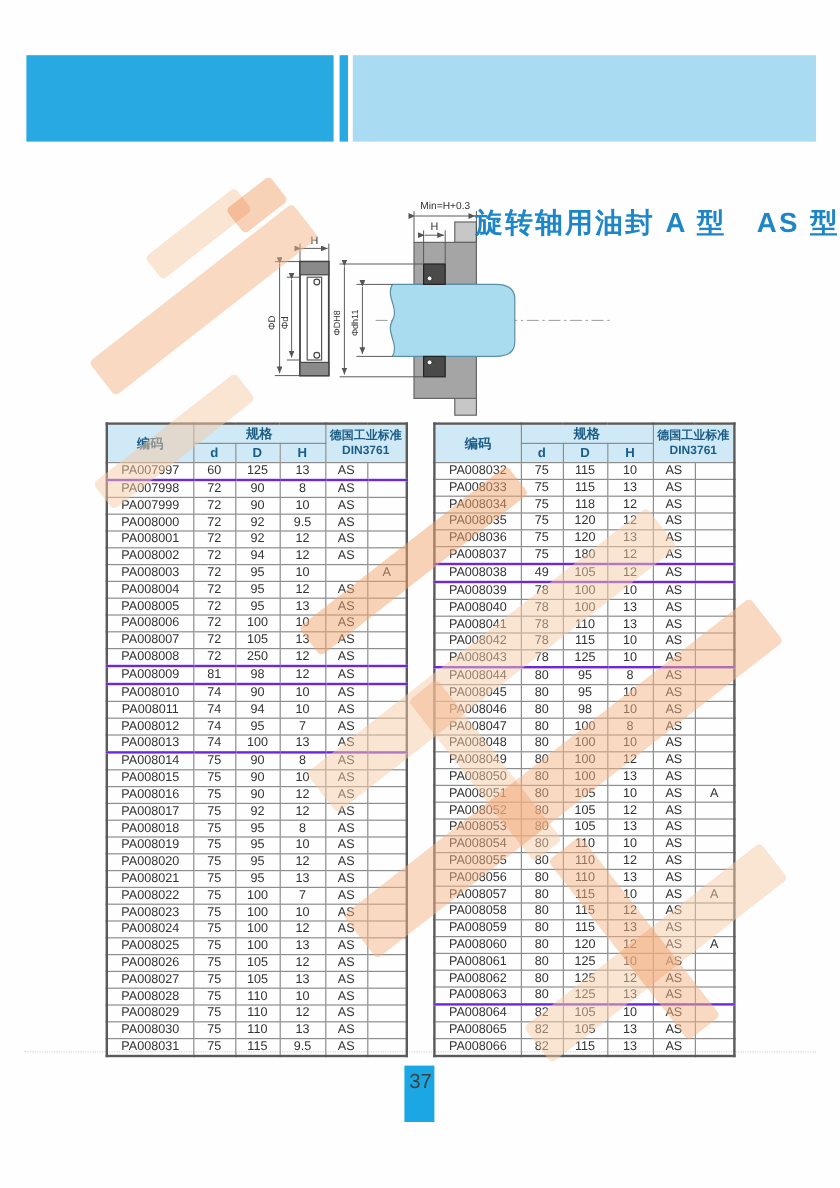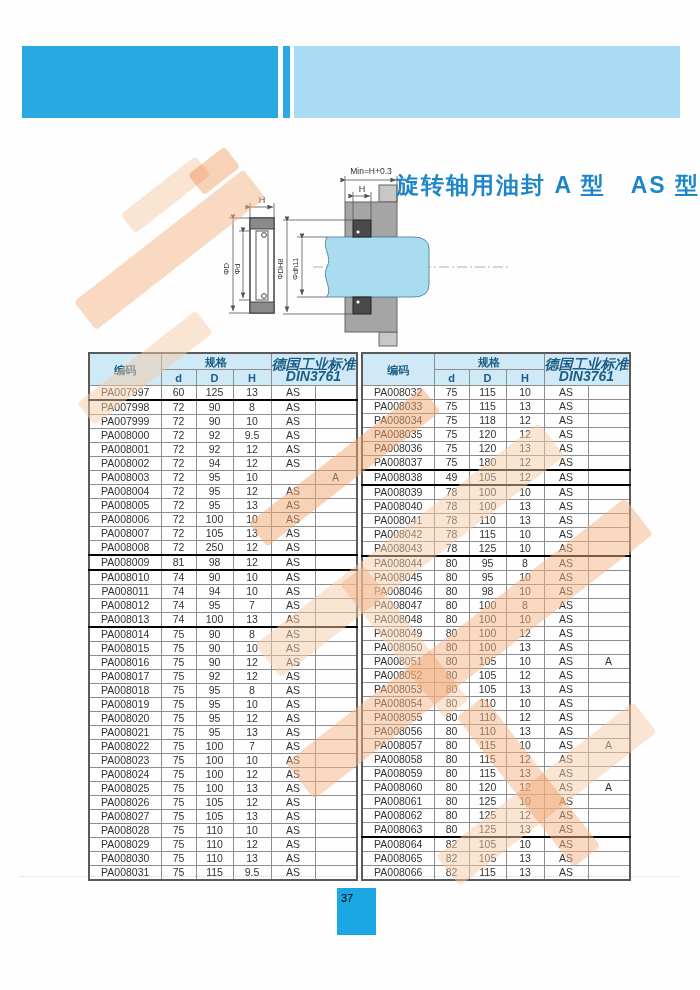--- a/index.html
+++ b/index.html
@@ -20,29 +20,29 @@
   .diagram{position:absolute;left:165px;top:163px;z-index:2;}
   .diagram text{font-family:"Liberation Sans","DejaVu Sans",sans-serif;fill:#333;}
   
   table{border-collapse:collapse;table-layout:fixed;position:absolute;z-index:2;
         border:2px solid #5a5a5a;background:transparent;}
   #t-left{left:88px;top:352px;}
   #t-right{left:361px;top:352px;}
   th,td{border:1px solid #8d8d8d;font-size:10.5px;color:#333;text-align:center;
         padding:0;height:13px;line-height:13px;overflow:hidden;white-space:nowrap;}
   thead th{background:#cfe9f7;color:#1c5d86;font-weight:bold;font-size:11px;height:15px;line-height:14px;}
-  th.din-head{font-size:14px;line-height:12px;font-style:italic;}
-  tr.grp td{border-top:2px solid #000000;}
+  th.din-head{font-size:10px;line-height:12px;}
+  tr.grp td{border-top:2px solid #6d28d9;}
   
   .wm{position:absolute;left:0;top:0;width:700px;height:990px;z-index:4;pointer-events:none;}
   .wm i{position:absolute;display:block;transform:rotate(-38deg);transform-origin:0 50%;
         opacity:.5;mix-blend-mode:multiply;border-radius:4px;}
   
-  .pageno{position:absolute;left:337px;top:888px;width:39px;height:47px;z-index:5;
-          background:#1ba7e4;color:#000000;font-size:11px;box-sizing:border-box;padding:4px 0 0 4px;}
+  .pageno{position:absolute;left:337px;top:888px;width:25px;height:47px;z-index:5;
+          background:#1ba7e4;color:#404040;font-size:17px;box-sizing:border-box;padding:4px 0 0 4px;}
   .bottomline{position:absolute;left:20px;top:876px;width:660px;border-top:1px dotted #d8d8d8;z-index:1;}
 </style>
 </head>
 <body>
 
 <div class="page">
 
   <div class="hdr-left"></div>
   <div class="hdr-stripe"></div>
   <div class="hdr-right"></div>

